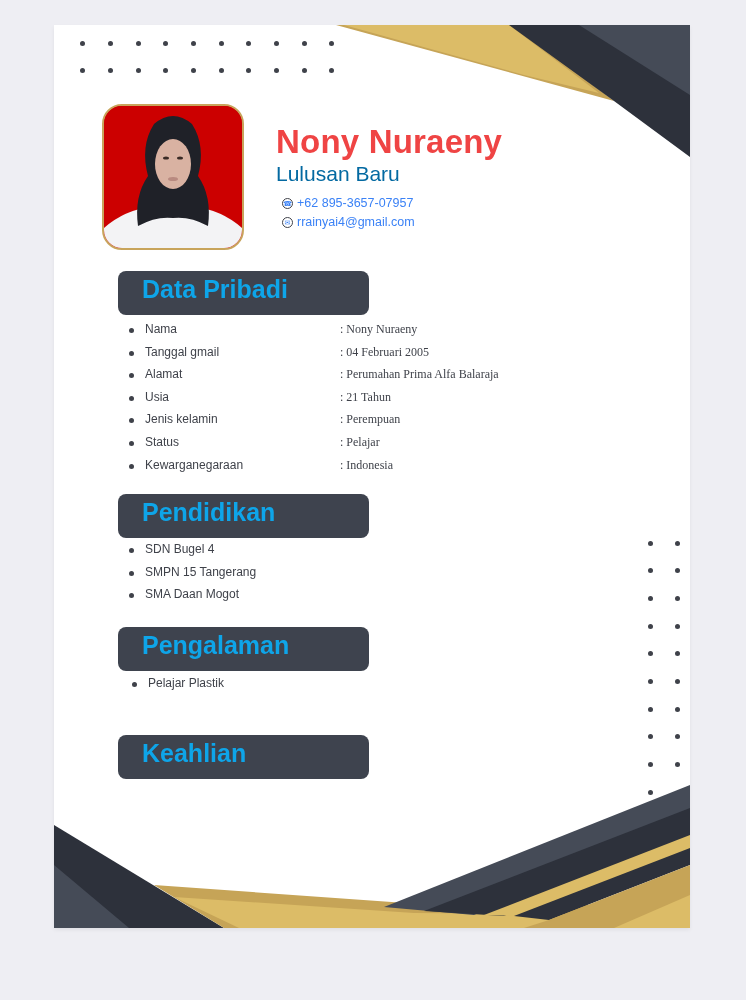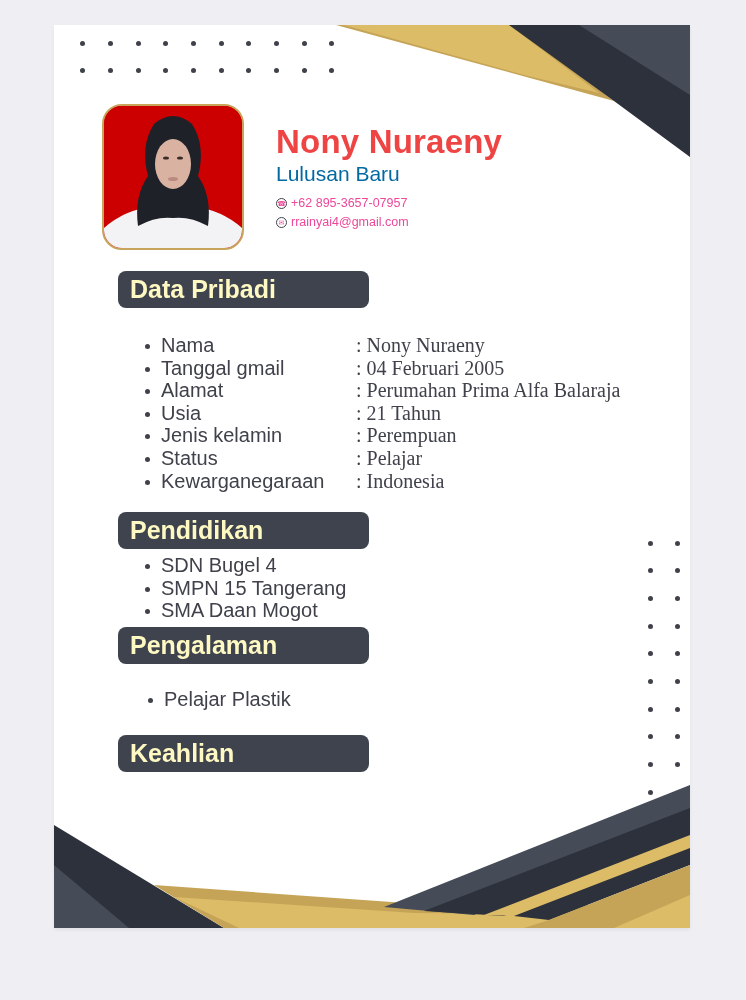--- a/index.html
+++ b/index.html
@@ -8,27 +8,27 @@
   .card { position:absolute; left:54px; top:25px; width:636px; height:903px; background:#ffffff;
           overflow:hidden; box-shadow:0 2px 4px rgba(0,0,0,0.06); }
   .deco { position:absolute; left:0; top:0; width:636px; height:903px; }
   .dot-grid { position:absolute; }
   .dot { position:absolute; width:5px; height:5px; border-radius:50%; background:#3f424a; }
   .photo { position:absolute; left:48px; top:79px; width:138px; height:142px; border:2px solid #c8a45b;
            border-radius:20px; overflow:hidden; background:#cc0000; }
   .name { position:absolute; left:222px; top:98px; font-size:33px; font-weight:bold; color:#ef4444;
           letter-spacing:0.2px; }
   .role { position:absolute; left:222px; top:137px; font-size:21px; color:#0369a1; }
-  .contact { position:absolute; left:222px; font-size:12.5px; color:#ec4899; display:flex; align-items:center;text-align:center; }
+  .contact { position:absolute; left:228px; font-size:12.5px; color:#3b82f6; display:flex; align-items:center;text-align:center; }
   .contact .ic { width:11px; height:11px; border:1px solid #3f424a; border-radius:50%; margin-right:4px;
                  display:inline-flex; align-items:center; justify-content:center; font-size:7px; line-height:1; box-sizing:border-box;}
-  .section-pill { position:absolute; left:64px; width:251px; height:37px; background:#3e434e; border-radius:8px;
-                  color:#fef9c3; font-weight:bold; font-size:25px; box-sizing:border-box; padding-left:12px;
+  .section-pill { position:absolute; left:64px; width:251px; height:44px; background:#3e434e; border-radius:8px;
+                  color:#0ea5e9; font-weight:bold; font-size:25px; box-sizing:border-box; padding-left:24px;
                   line-height:37px; }
-  .list { position:absolute; left:72px; margin:16px; padding:0; list-style:none; font-size:20px; color:#3f424a; }
+  .list { position:absolute; left:72px; margin:0; padding:0; list-style:none; font-size:12px; color:#3f424a; }
   .list li { position:relative; padding-left:19px; height:22.6px; line-height:22.6px; white-space:nowrap; }
   .list li::before { content:""; position:absolute; left:3px; top:10px; width:5px; height:5px; border-radius:50%; background:#3f424a; }
   .kv .val { position:absolute; left:214px;font-family:Liberation Serif, serif; }
 </style>
 </head>
 <body>
 
 <div class="card">
 
   <svg class="deco" viewBox="0 0 636 903" width="636" height="903">
@@ -123,21 +123,21 @@
   <ul class="list kv" style="top:293px">
     <li><span>Nama</span><span class="val">: Nony Nuraeny</span></li>
     <li><span>Tanggal gmail</span><span class="val">: 04 Februari 2005</span></li>
     <li><span>Alamat</span><span class="val">: Perumahan Prima Alfa Balaraja</span></li>
     <li><span>Usia</span><span class="val">: 21 Tahun</span></li>
     <li><span>Jenis kelamin</span><span class="val">: Perempuan</span></li>
     <li><span>Status</span><span class="val">: Pelajar</span></li>
     <li><span>Kewarganegaraan</span><span class="val">: Indonesia</span></li>
   </ul>
 
-  <div class="section-pill" style="top:487px">Pendidikan</div>
+  <div class="section-pill" style="top:469px">Pendidikan</div>
   <ul class="list" style="top:513px">
     <li>SDN Bugel 4</li>
     <li>SMPN 15 Tangerang</li>
     <li>SMA Daan Mogot</li>
   </ul>
 
   <div class="section-pill" style="top:602px">Pengalaman</div>
   <ul class="list" style="top:647px;left:75px">
     <li>Pelajar Plastik</li>
   </ul>

